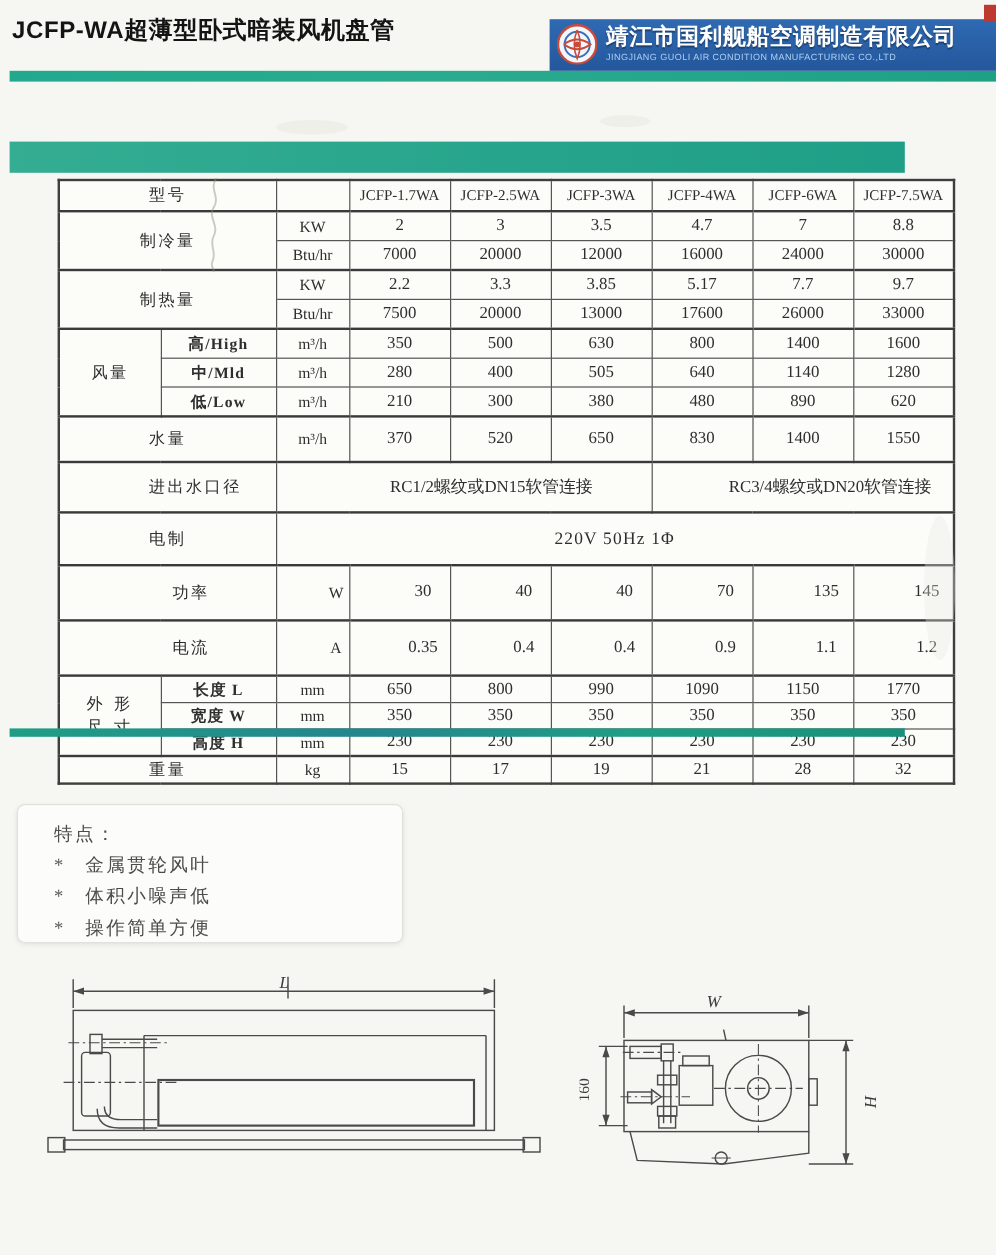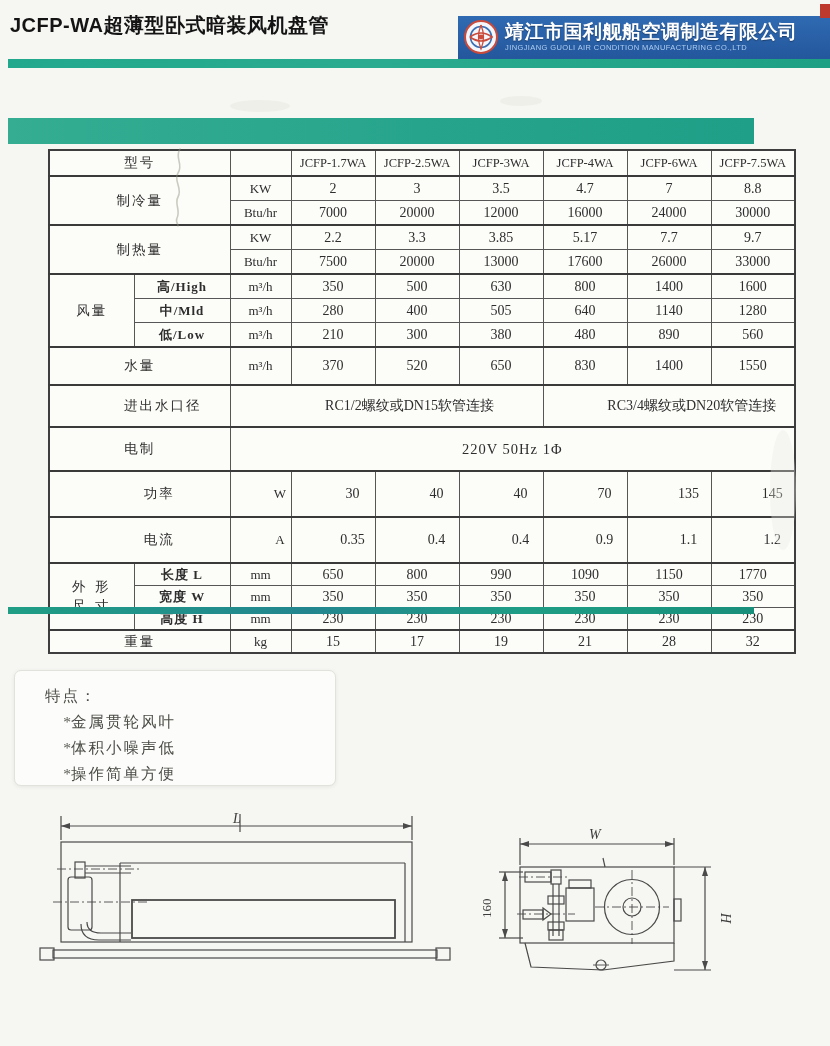--- a/index.html
+++ b/index.html
@@ -67,21 +67,21 @@
     position:absolute;left:8px;top:607px;width:746px;height:7px;
     background:linear-gradient(90deg,#1f9e85,#23868f 40%,#1f9e85 70%,#188f7a);
   }
   .hand-mark{position:absolute;left:170px;top:146px;opacity:.45;}
   
   .features{
     position:absolute;left:14px;top:670px;width:322px;height:116px;
     background:#fcfcfa;border:1px solid #e2e2dc;border-radius:7px;
     box-shadow:0 1px 4px rgba(0,0,0,.07);
     box-sizing:border-box;padding:12px 0 0 30px;
-    color:#4c4c48;font-size:15.5px;letter-spacing:2px;text-align:right;
+    color:#4c4c48;font-size:15.5px;letter-spacing:2px;
   }
   .features .feat-line{line-height:26px;display:flex;align-items:center;}
   .features .bullet{width:26px;display:inline-block;letter-spacing:0;color:#5a5a55;}
   
   .drawing{position:absolute;}
   .drawing svg text{font-family:"Liberation Serif","DejaVu Serif",serif;fill:#3c3c3c;}
   
   .smudge{position:absolute;background:#e9e9e4;border-radius:50%;opacity:.55;}
 </style>
 </head>
@@ -194,21 +194,21 @@
     <td class="shade">1280</td>
   </tr>
   <tr class="h23">
     <td class="sublbl">低/Low</td>
     <td class="unit">m³/h</td>
     <td>210</td>
     <td>300</td>
     <td>380</td>
     <td>480</td>
     <td>890</td>
-    <td>560</td>
+    <td>620</td>
   </tr>
 
   <tr class="h36 sep">
     <td class="lbl shade" colspan="2">水量</td>
     <td class="unit shade">m³/h</td>
     <td class="shade">370</td>
     <td class="shade">520</td>
     <td class="shade">650</td>
     <td class="shade">830</td>
     <td class="shade">1400</td>

